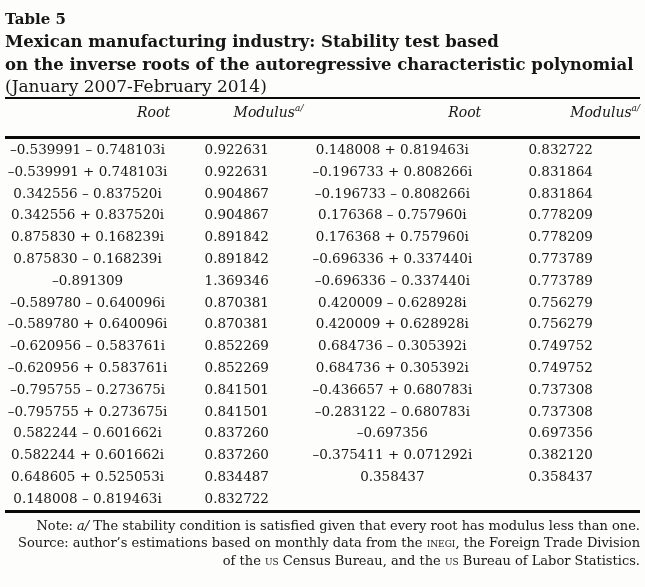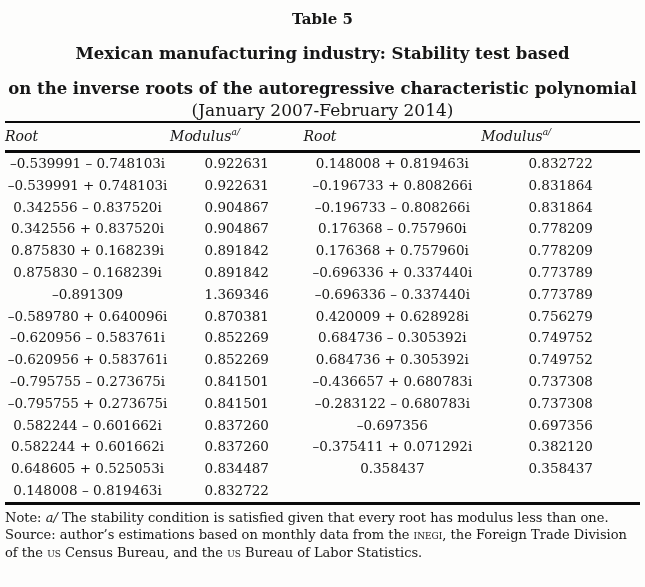--- a/index.html
+++ b/index.html
@@ -13,51 +13,50 @@
     overflow: hidden;
     font-family: "DejaVu Serif", serif;
     color: #161616;
   }
   .page {
     box-sizing: border-box;
     width: 645px;
     height: 587px;
     padding: 8px 5px 0 5px;
   }
-  .title-block { text-align: center; }
+  .title-block { }
   .title-line1 {
     font-size: 15px;
     font-weight: bold;
     line-height: 22px;
   }
   .title-line2, .title-line3 {
     font-size: 16.5px;
     font-weight: bold;
     line-height: 23px;
-    margin-top: 12px;
   }
   .title-line4 {
     font-size: 17px;
     line-height: 20px;
   }
   table.roots {
     width: 100%;
     border-collapse: collapse;
     table-layout: fixed;
     margin-top: 1px;
     border-bottom: 3px solid #0a0a0a;
   }
   table.roots thead th {
     border-top: 2px solid #0a0a0a;
     border-bottom: 3px solid #0a0a0a;
     font-style: italic;
     font-weight: normal;
     font-size: 14px;
-    padding: 5px 0 6px 0;
-    text-align: left;
+    padding: 5px 0 16px 0;
+    text-align: right;
   }
   table.roots thead th sup {
     font-size: 9px;
     font-style: italic;
     line-height: 0;
   }
   table.roots td {
     text-align: center;
     font-size: 13.5px;
     line-height: 21.8px;
@@ -67,21 +66,21 @@
     overflow: hidden;
   }
   .col-root-left   { width: 26%; }
   .col-mod-left    { width: 21%; }
   .col-root-right  { width: 28%; }
   .col-mod-right   { width: 25%; }
   .notes {
     margin-top: 4px;
     font-size: 13px;
     line-height: 17.5px;
-    text-align: left;
+    text-align: right;
   }
   .notes .marker { font-style: italic; }
   .notes .sc { font-variant: small-caps; }
 </style>
 </head>
 <body>
 
 <div class="page">
 
   <div class="title-block">
@@ -143,20 +142,26 @@
         <td>–0.696336 + 0.337440i</td>
         <td>0.773789</td>
       </tr>
       <tr>
         <td>–0.891309</td>
         <td>1.369346</td>
         <td>–0.696336 – 0.337440i</td>
         <td>0.773789</td>
       </tr>
       <tr>
+        <td>–0.589780 – 0.640096i</td>
+        <td>0.870381</td>
+        <td>0.420009 – 0.628928i</td>
+        <td>0.756279</td>
+      </tr>
+      <tr>
         <td>–0.589780 + 0.640096i</td>
         <td>0.870381</td>
         <td>0.420009 + 0.628928i</td>
         <td>0.756279</td>
       </tr>
       <tr>
         <td>–0.620956 – 0.583761i</td>
         <td>0.852269</td>
         <td>0.684736 – 0.305392i</td>
         <td>0.749752</td>

